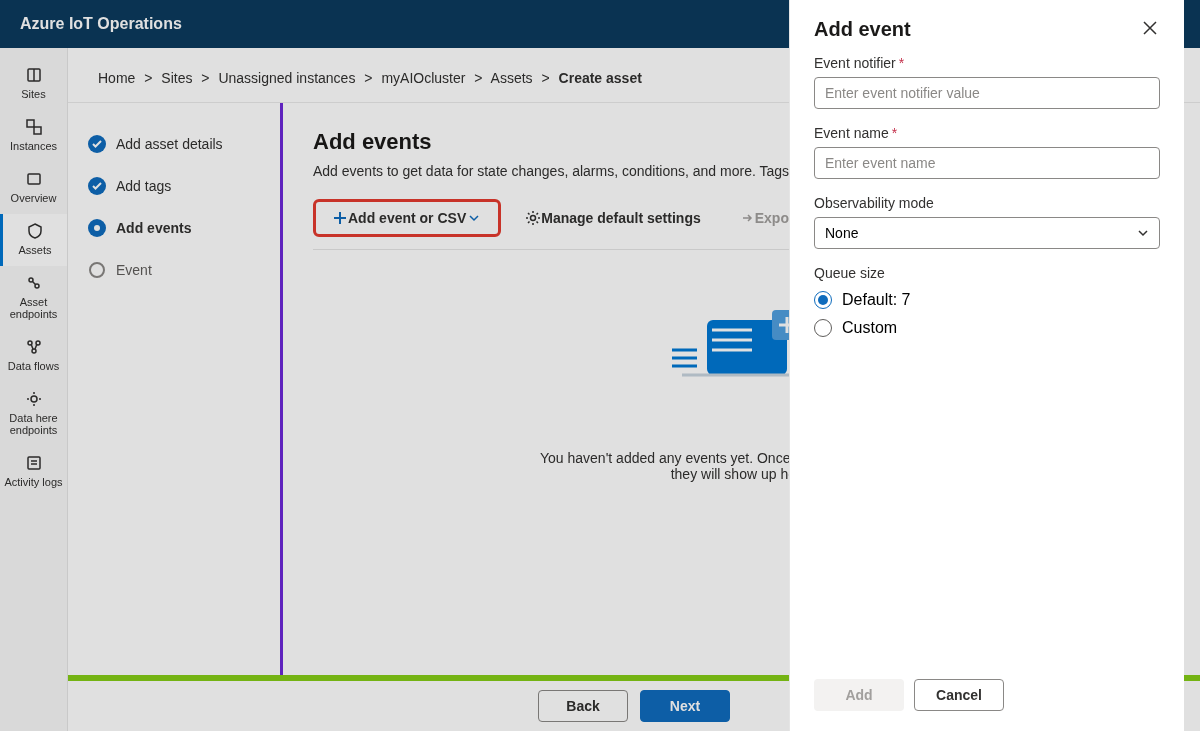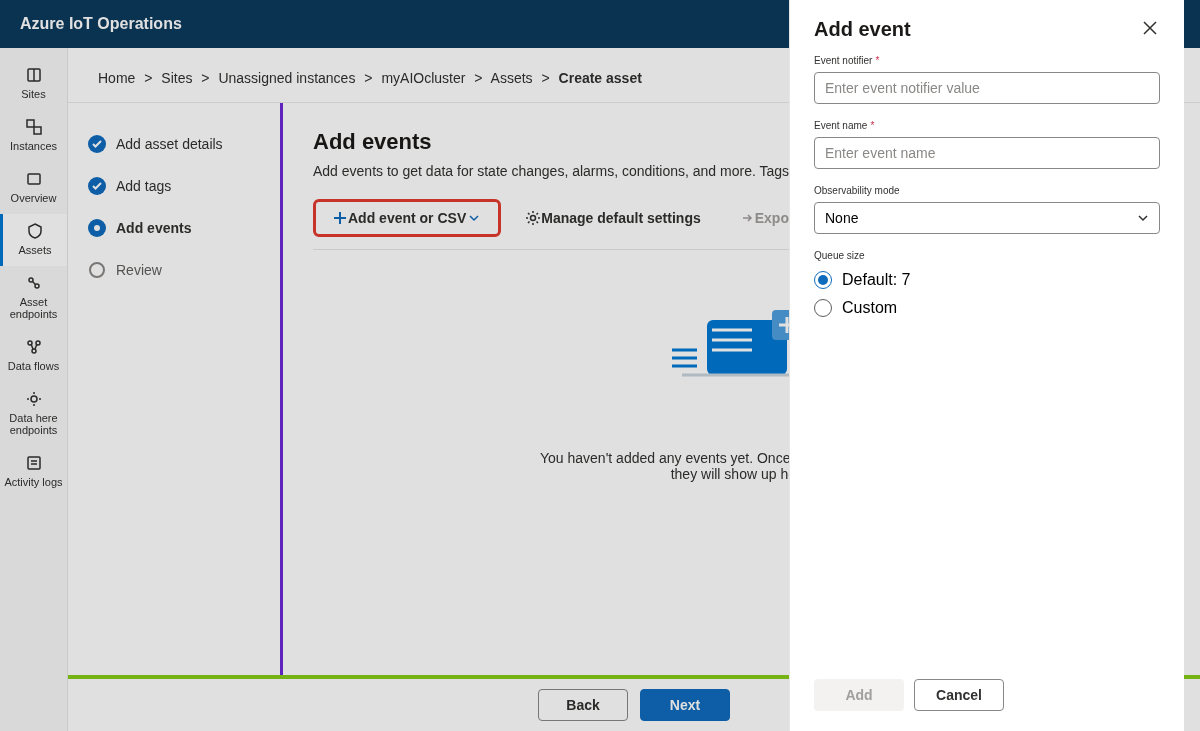--- a/index.html
+++ b/index.html
@@ -47,36 +47,36 @@
   .toolbar { display: flex; align-items: center; gap: 10px; padding: 6px 0 12px; border-bottom: 1px solid #e5e5e5; }
   .tool { display: flex; align-items: center; padding: 6px 14px; font-size: 14px; color: #323130; font-weight: 600; cursor: pointer; }
   .tool .ticon { width: 16px; height: 16px; display: flex; align-items: center; justify-content: center; }
   .tool.highlight { border: 3px solid #e43b2f; border-radius: 6px; padding: 8px 16px; }
   .tool.disabled { color: #a19f9d; cursor: default; }
 
   .emptystate { flex: 1; display: flex; flex-direction: column; align-items: center; justify-content: flex-start; padding-top: 30px; text-align: center; color: #323130; font-size: 14px; }
   .emptyimg { width: 200px; height: 150px; margin-bottom: 20px; }
 
   
-  .footer { height: 56px; display: flex; align-items: center; justify-content: center; gap: 12px; border-top: 4px solid #84cc16; }
+  .footer { height: 56px; display: flex; align-items: center; justify-content: center; gap: 12px; border-top: 6px solid #84cc16; }
   .btn { height: 32px; min-width: 90px; border-radius: 4px; font-size: 14px; font-weight: 600; display: flex; align-items: center; justify-content: center; cursor: pointer; }
   .btn-secondary { background: #fff; border: 1px solid #8a8886; color: #323130; }
   .btn-primary { background: #0f6cbd; color: #fff; border: 1px solid #0f6cbd; }
 
   
   .scrim { position: absolute; inset: 0; background: rgba(0,0,0,0.12); }
 
   
   .panel { position: absolute; top: 0; right: 16px; width: 395px; height: 731px; background: #fff; border-left: 1px solid #e5e5e5; display: flex; flex-direction: column; }
   .panel-head { padding: 18px 24px 10px; display: flex; align-items: flex-start; justify-content: space-between; }
   .panel-head h2 { font-size: 20px; font-weight: 600; margin: 0; color: #1b1a19; }
   .panel-close { cursor: pointer; width: 20px; height: 20px; display: flex; align-items: center; justify-content: center; }
   .panel-body { padding: 4px 24px; flex: 1; overflow: auto; }
   .field { margin-bottom: 16px; }
-  .flabel { font-size: 10px; color: #323130; margin-bottom: 6px; display: block; }
+  .flabel { font-size: 14px; color: #323130; margin-bottom: 6px; display: block; }
   .flabel .req { color: #c4314b; margin-left: 3px; }
   .finput { width: 100%; height: 32px; border: 1px solid #8a8886; border-radius: 4px; padding: 0 10px; font-size: 14px; color: #323130; }
   .finput::placeholder { color: #8a8886; }
   .fselect { width: 100%; height: 32px; border: 1px solid #8a8886; border-radius: 4px; padding: 0 10px; font-size: 14px; display: flex; align-items: center; justify-content: space-between; cursor: pointer; }
   .fradio { display: flex; align-items: center; margin: 10px 0; cursor: pointer; }
   .fradio .rcirc { width: 18px; height: 18px; border-radius: 50%; border: 1.5px solid #0f6cbd; margin-right: 10px; display: flex; align-items: center; justify-content: center; }
   .fradio.unsel .rcirc { border-color: #605e5c; }
   .fradio .rdot { width: 10px; height: 10px; border-radius: 50%; background: #0f6cbd; }
   .panel-foot { padding: 16px 24px 20px; display: flex; gap: 10px; }
   .pbtn { height: 32px; min-width: 90px; border-radius: 4px; font-size: 14px; display: flex; align-items: center; justify-content: center; cursor: pointer; font-weight: 600; }
@@ -212,21 +212,21 @@
                 </svg>
               </span>
             <span class="steplab">Add events</span>
           </div>
           <div class="step future">
             <span class="stepicon">
                 <svg width="18" height="18" viewBox="0 0 18 18">
                   <circle cx="9" cy="9" r="7"></circle>
                 </svg>
               </span>
-            <span class="steplab">Review</span>
+            <span class="steplab">Event</span>
           </div>
         </div>
 
         <div class="maincol">
           <h1>Add events</h1>
           <div class="subtext">Add events to get data for state changes, alarms, conditions, and more. Tags and events have to be unique.</div>
 
           <div class="toolbar">
             <div class="tool highlight">
               <span class="ticon">

